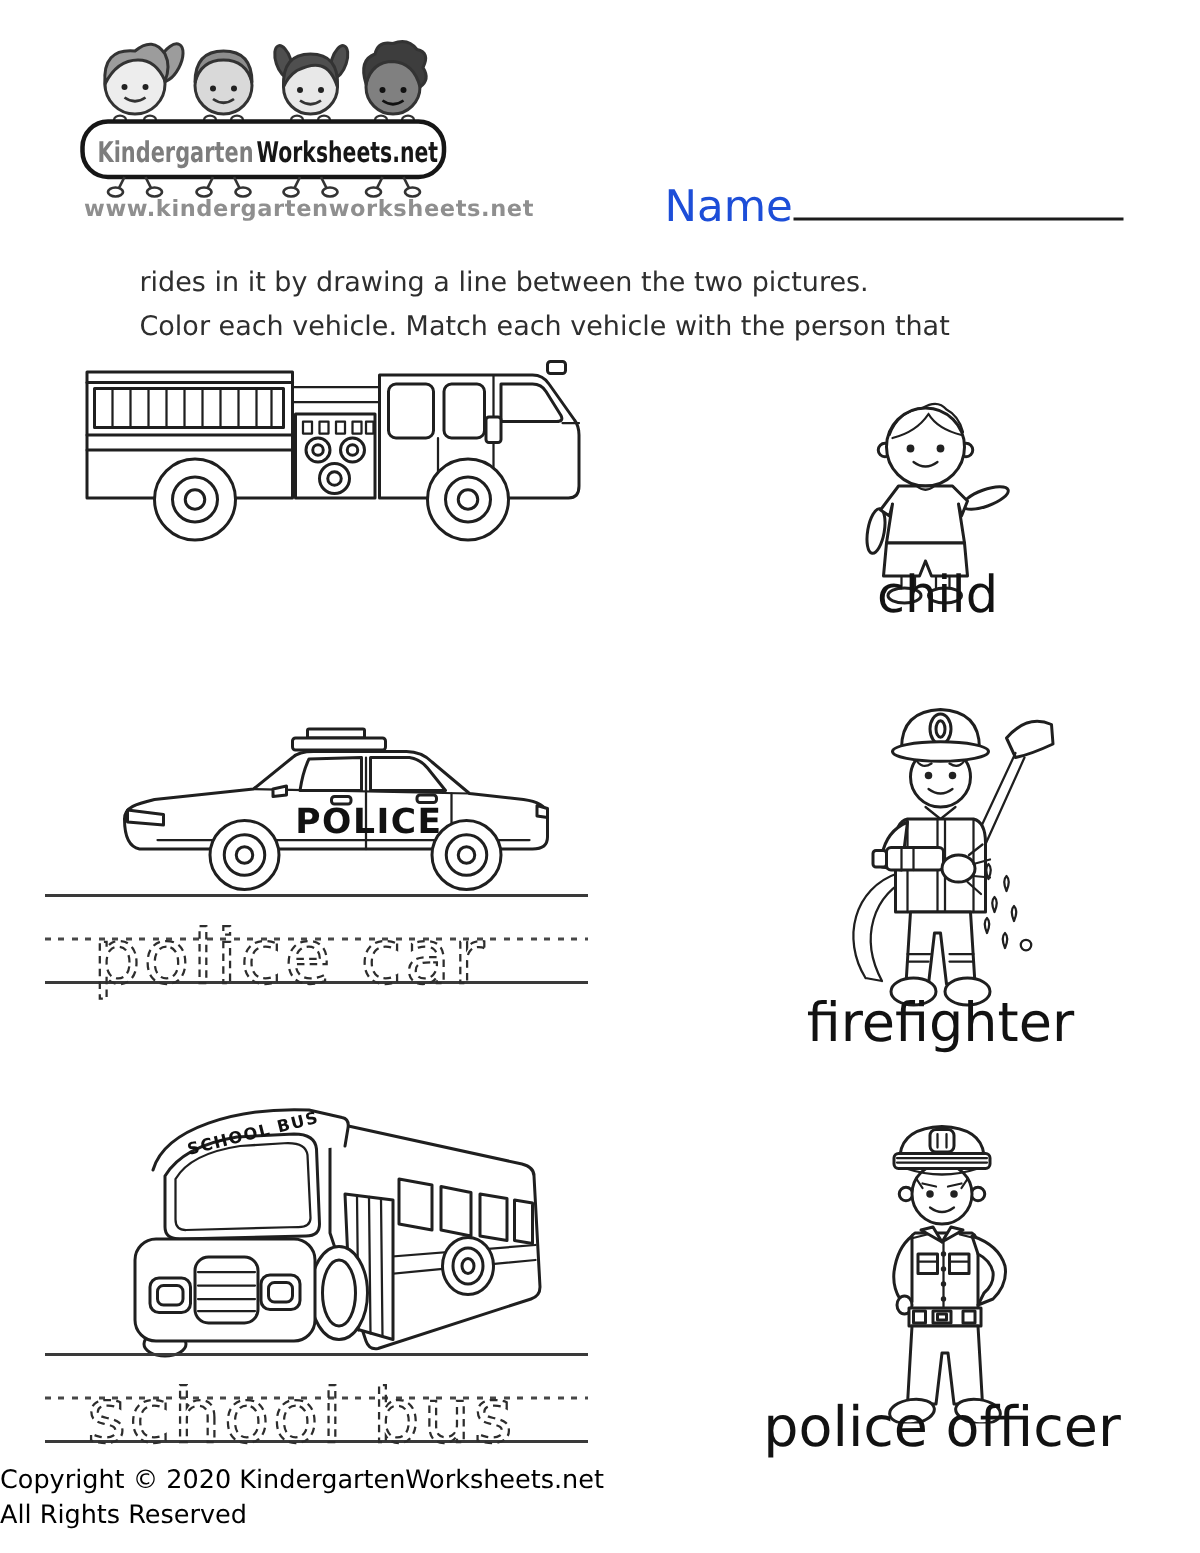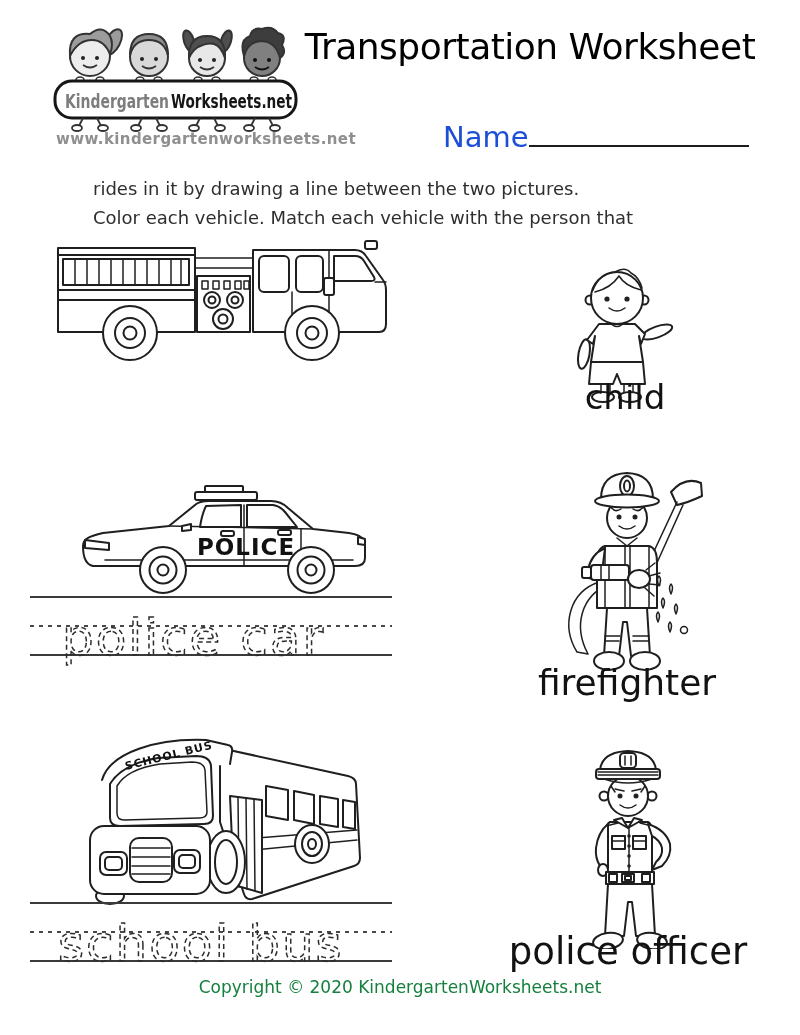--- a/index.html
+++ b/index.html
@@ -24,21 +24,21 @@
   .t-top{top:0;}
   .t-base{top:58px;}
   .t-mid{position:absolute;left:0;right:0;top:29px;height:2px;
          background:repeating-linear-gradient(90deg,#474747 0 4px,transparent 4px 9px);}
   .trace-svg{position:absolute;left:0;top:0;}
   .trace-text{font-family:"DejaVu Sans",sans-serif;font-size:50px;letter-spacing:2px;
               fill:none;stroke:#2d2d2d;stroke-width:1.5;stroke-dasharray:5 3.5;}
   
   .plabel{position:absolute;text-align:center;font-size:34px;color:#121212;}
   
-  .footer-line{position:absolute;left:0;width:800px;text-align:center;color:#15803d;font-size:17px;}
+  .footer-line{position:absolute;left:0;width:800px;color:#000000;font-size:17px;}
   .decal{font-family:"DejaVu Sans",sans-serif;font-weight:bold;fill:#111;stroke:none;}
 </style>
 </head>
 <body>
 
 <div class="page">
 
   <svg class="logo-svg" width="248" height="114" viewBox="0 0 248 114">
     <g stroke="#333" stroke-width="2">
 
@@ -95,21 +95,20 @@
       <path d="M148,96 l-4,8 M162,96 l4,8" fill="none"></path>
       <ellipse cx="142" cy="106" rx="5" ry="3"></ellipse>
         <ellipse cx="168" cy="106" rx="5" ry="3"></ellipse>
       <path d="M203,96 l-4,8 M217,96 l4,8" fill="none"></path>
       <ellipse cx="197" cy="106" rx="5" ry="3"></ellipse>
         <ellipse cx="223" cy="106" rx="5" ry="3"></ellipse>
     </g>
   </svg>
   <div class="logo-url">www.kindergartenworksheets.net</div>
 
-  <h1 class="title">Transportation Worksheet</h1>
 
   <div class="name-row">
     <span>Name</span><span class="name-line"></span>
   </div>
 
   <div class="instructions">
     <div>rides in it by drawing a line between the two pictures.</div>
     <div>Color each vehicle. Match each vehicle with the person that</div>
   </div>
 
@@ -335,14 +334,15 @@
 
       <path d="M46,140 L90,140 L93,192 L74,192 L70,158 L66,158 L62,192 L43,192 Z"></path>
 
       <ellipse cx="46" cy="197" rx="15" ry="8" transform="rotate(-8 46 197)"></ellipse>
       <ellipse cx="90" cy="197" rx="15" ry="8" transform="rotate(8 90 197)"></ellipse>
     </g>
   </svg>
   <div class="plabel" style="left:500px;top:930px;width:256px;font-size:37px">police officer</div>
 
   <div class="footer-line" style="top:977px">Copyright © 2020 KindergartenWorksheets.net</div>
+  <div class="footer-line" style="top:1000px">All Rights Reserved</div>
 
 </div>
 
 </body></html>

